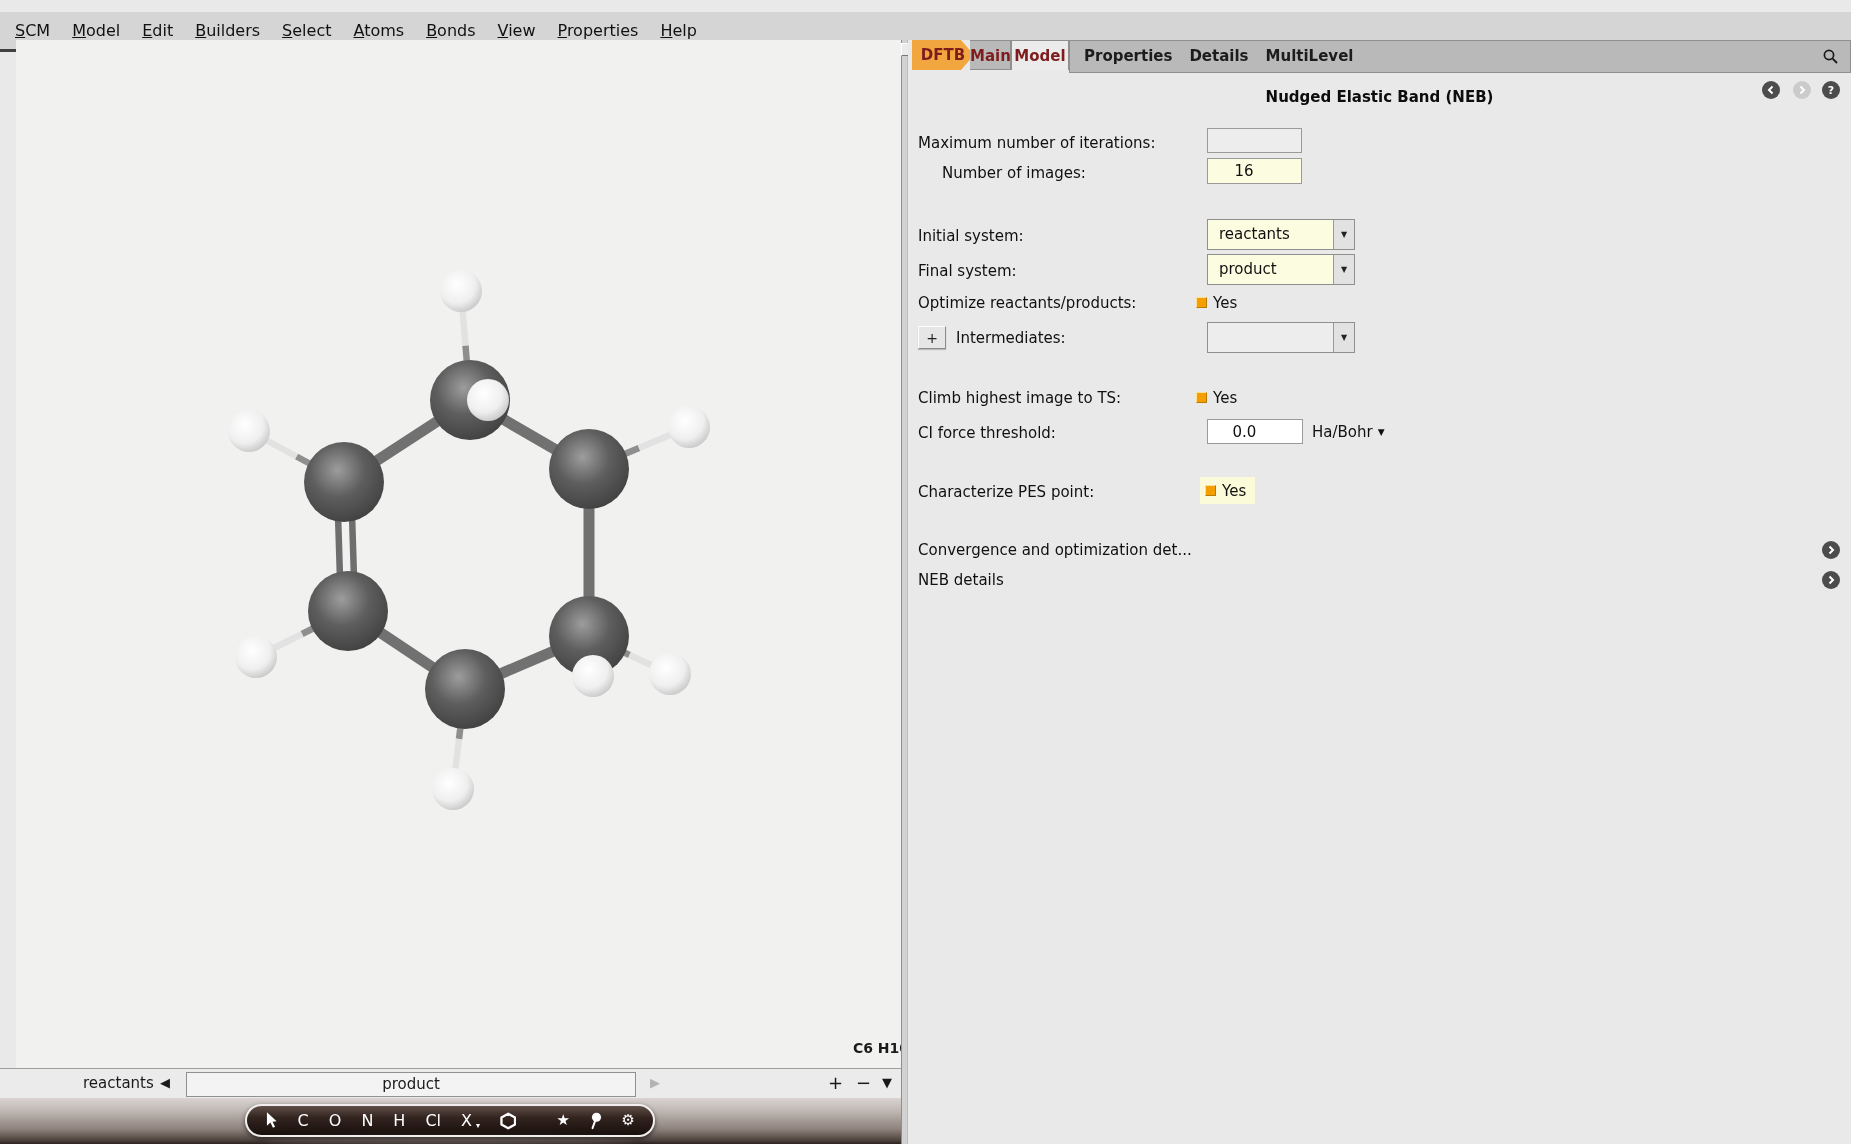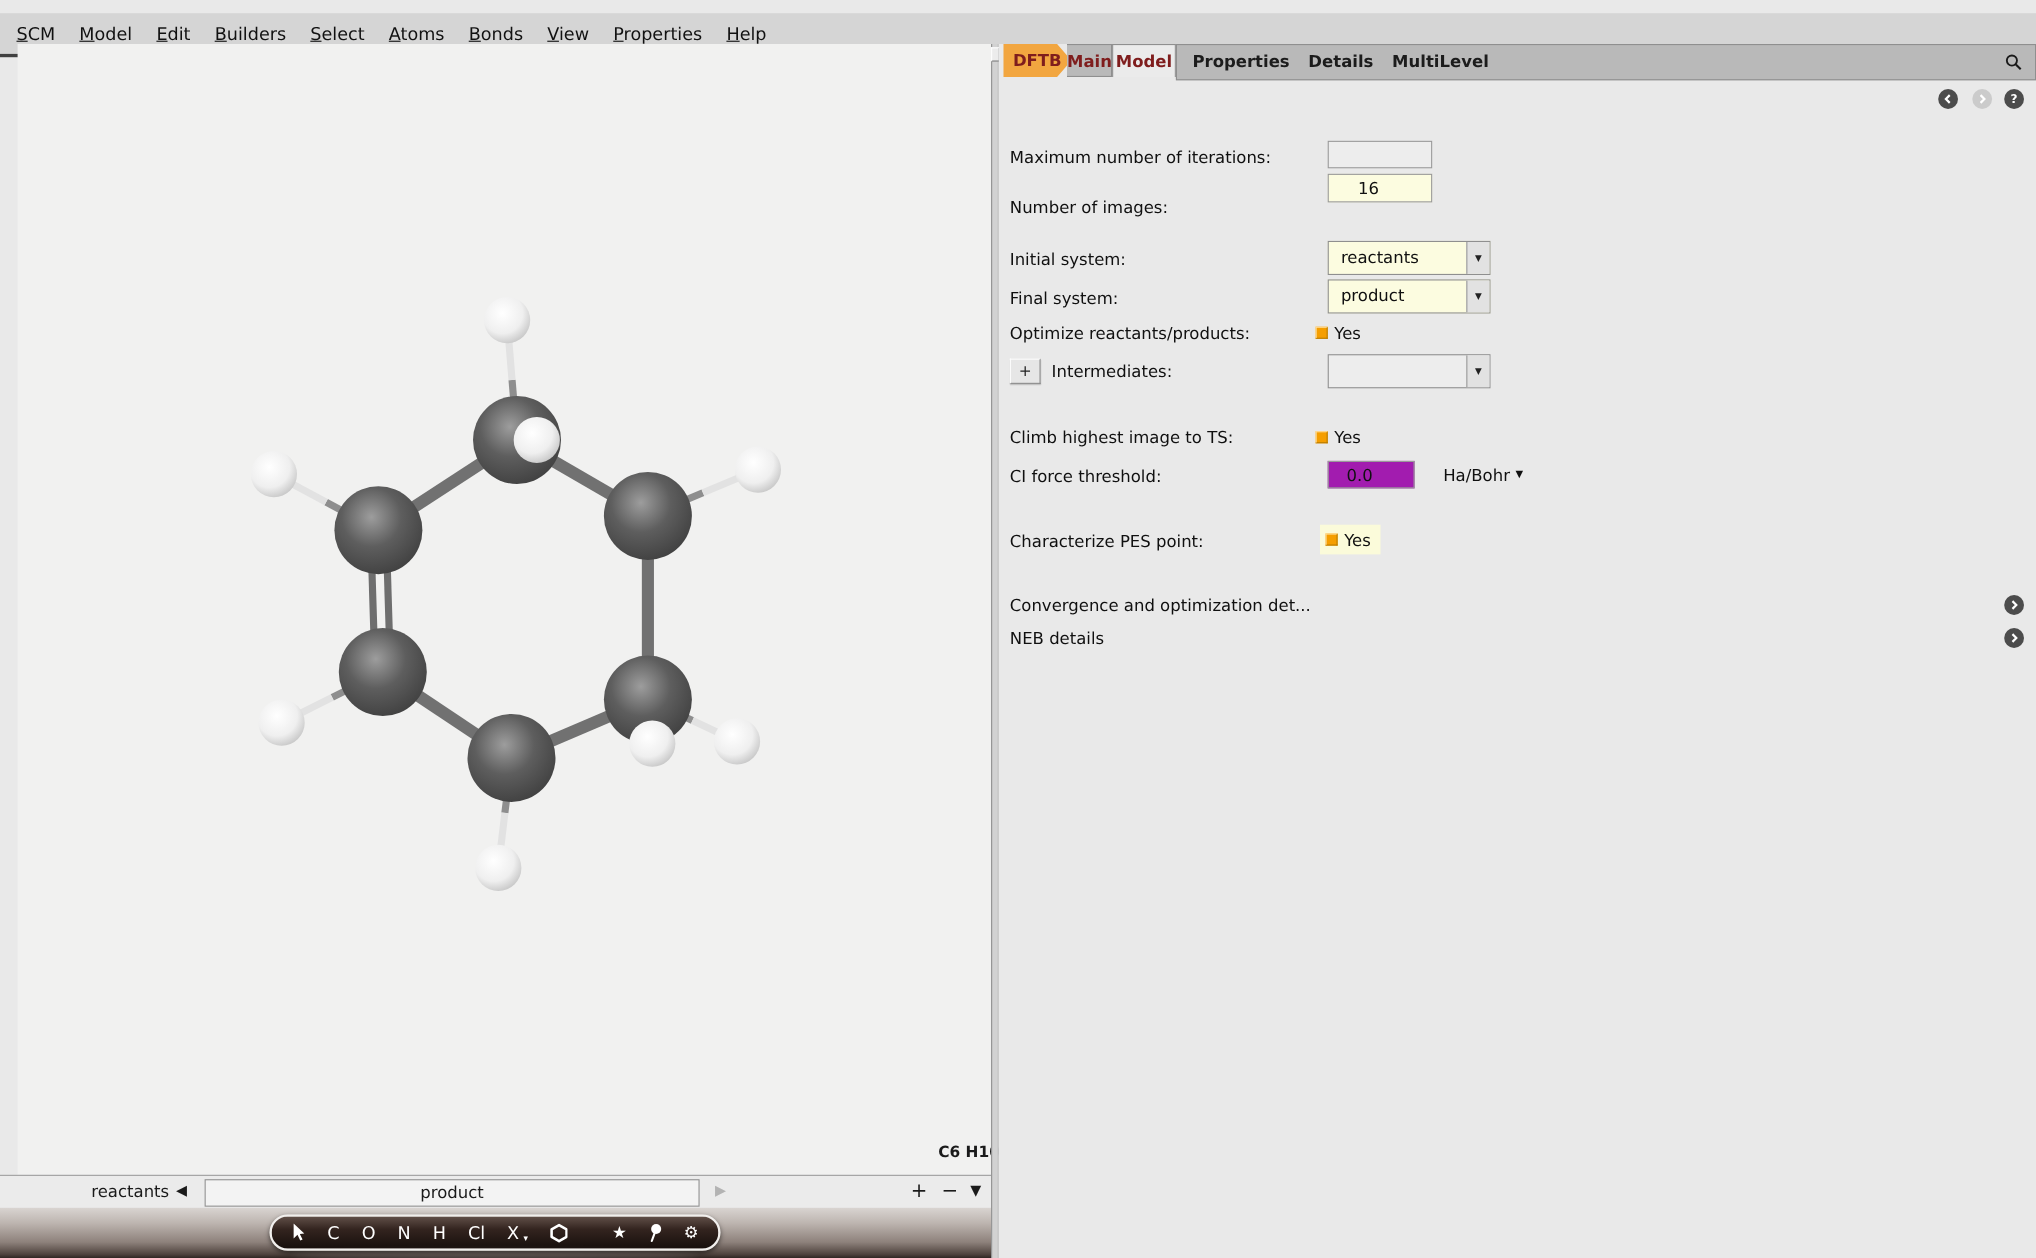--- a/index.html
+++ b/index.html
@@ -233,27 +233,28 @@
           <polyline points="6.5,1.5 3,5 6.5,8.5" fill="none" stroke="#fff" stroke-width="2"></polyline>
         </svg>
     </div>
     <div class="nav-circle disabled" style="left:885px; top:41px;">
       <svg width="10" height="10" viewBox="0 0 10 10">
           <polyline points="3.5,1.5 7,5 3.5,8.5" fill="none" stroke="#fff" stroke-width="2"></polyline>
         </svg>
     </div>
     <div class="nav-circle help" style="left:914px; top:41px;">?</div>
 
+    <div class="panel-title">Nudged Elastic Band (NEB)</div>
 
     <div class="lbl" style="top:90px;">Maximum number of iterations:</div>
     <div class="field" style="left:299px; top:88px; width:95px; height:25px;">
       <span class="val"></span>
     </div>
 
-    <div class="lbl" style="top:136px;">Number of images:</div>
+    <div class="lbl" style="top:120px;margin-left:24px;">Number of images:</div>
     <div class="field cream" style="left:299px; top:118px; width:95px; height:26px;">
       <span class="val">16</span>
     </div>
 
     <div class="lbl" style="top:183px; height:25px;">Initial system:</div>
     <div class="combo cream" style="left:299px; top:179px;">
       <span class="sel">reactants</span>
       <span class="btn">▼</span>
     </div>
 
@@ -276,21 +277,21 @@
       <span class="btn">▼</span>
     </div>
 
     <div class="lbl" style="top:346px; height:23px;">Climb highest image to TS:</div>
     <div class="chk-row" style="left:288px; top:346px;">
       <span class="chk"></span>
       <span class="yes">Yes</span>
     </div>
 
     <div class="lbl" style="top:380px;">CI force threshold:</div>
-    <div class="field" style="left:299px; top:379px; width:79px; height:25px; background:#a21caf;">
+    <div class="field" style="left:299px; top:379px; width:96px; height:25px; background:#ffffff;">
       <span class="val">0.0</span>
     </div>
     <div class="unit" style="left:404px; top:379px;">
       <span>Ha/Bohr</span>
       <span class="u-caret">▼</span>
     </div>
 
     <div class="lbl" style="top:439px;">Characterize PES point:</div>
     <div class="chk-row hl" style="left:292px; top:437px;">
       <span class="chk"></span>

